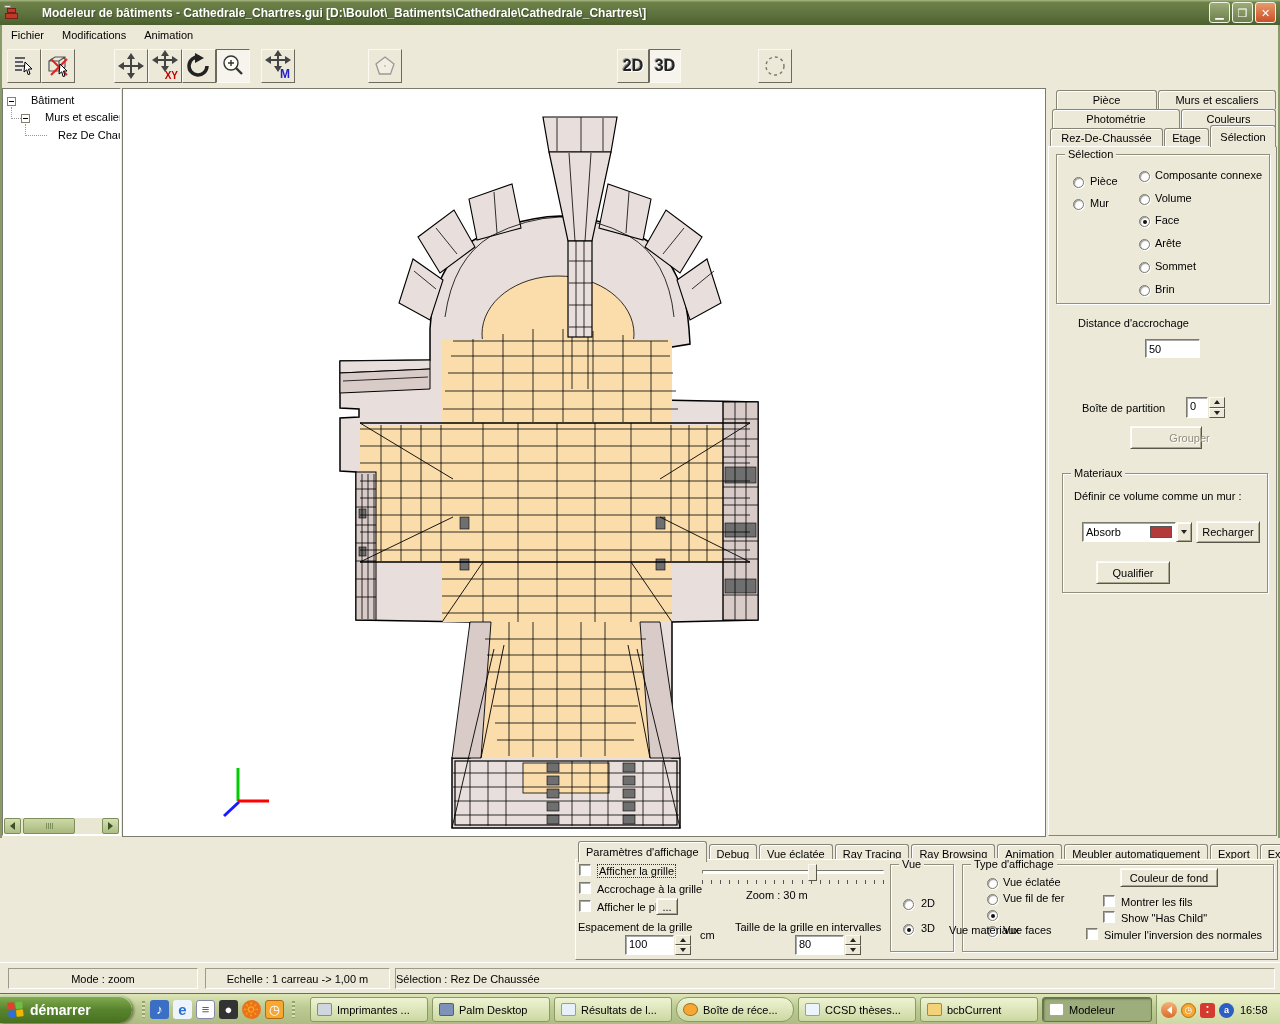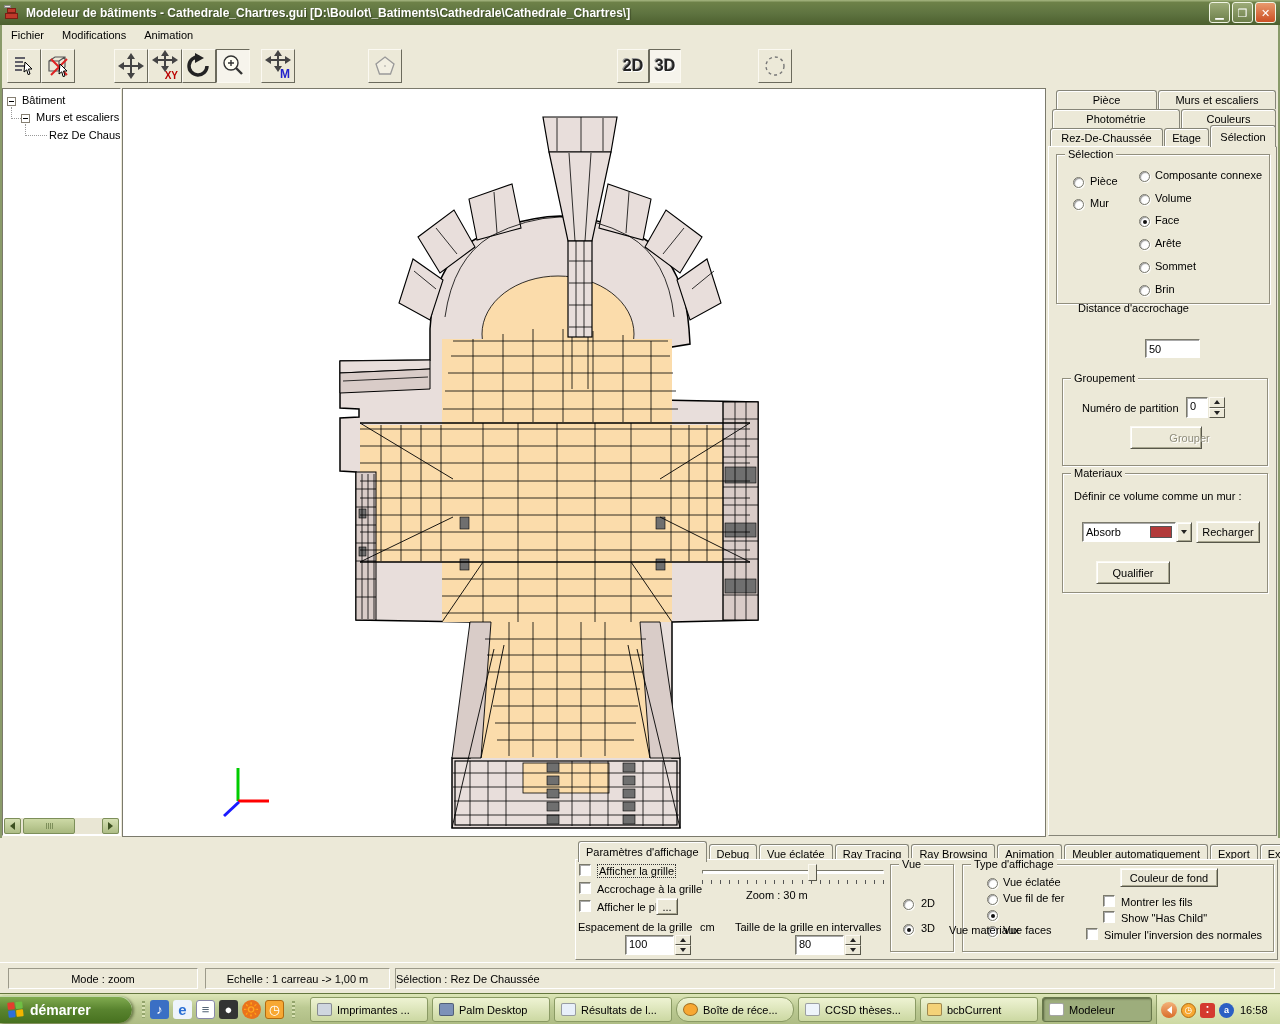--- a/index.html
+++ b/index.html
@@ -6,21 +6,21 @@
     font-family:"Liberation Sans","DejaVu Sans",sans-serif;font-size:11px;color:#000;background:#ece9d8;}
   *{box-sizing:border-box;}
   .abs{position:absolute;}
 
   
   #app{position:absolute;left:0;top:0;width:1280px;height:993px;background:#ece9d8;
        box-shadow:inset 2px 0 0 #8a9b6a, inset -2px 0 0 #8a9b6a;}
   #titlebar{position:absolute;left:0;top:0;width:1280px;height:25px;
     background:linear-gradient(to bottom,#a8b883 0%,#6d8148 10%,#5e7340 55%,#4c5f2e 100%);
     display:flex;align-items:center;padding:0 4px;}
-  #titlebar .title{color:#fff;font-weight:bold;font-size:12px;margin-left:6px;white-space:nowrap;
+  #titlebar .title{color:#fff;font-weight:bold;font-size:12px;margin-left:22px;white-space:nowrap;
     text-shadow:1px 1px 1px #3a4722;overflow:hidden;flex:1;}
   .appicon{width:16px;height:16px;position:relative;flex:0 0 16px;}
   .appicon .b1,.appicon .b2,.appicon .b3{position:absolute;background:#c0392b;border:1px solid #7a1f14;}
   .appicon .b1{left:1px;top:8px;width:13px;height:6px;}
   .appicon .b2{left:3px;top:3px;width:9px;height:5px;}
   .appicon .b3{left:0;top:0;width:7px;height:3px;background:#e7e3da;border-color:#888;}
   .capbtn{width:21px;height:21px;margin-left:2px;border-radius:3px;border:1px solid #f0f4e4;
     display:flex;align-items:center;justify-content:center;color:#fff;font-weight:bold;font-size:11px;
     background:linear-gradient(to bottom,#9cab78,#6d7f4a);}
   .capbtn.close{background:linear-gradient(to bottom,#e89a6d,#cc4f24);}
@@ -68,21 +68,21 @@
   .tab.active{height:22px;margin-top:-3px;z-index:5;}
   .tabflow{display:inline-flex;gap:2px;align-items:flex-end;}
   .tabflow .ftab{height:18px;background:#ece9d8;border:1px solid #868578;border-bottom:none;
     border-radius:3px 3px 0 0;box-shadow:inset 1px 1px 0 #fff;display:flex;align-items:center;padding:0 7px;white-space:nowrap;}
   .tabflow .ftab.active{height:21px;position:relative;z-index:5;font-size:11px;}
   .tabpage{position:absolute;background:#ece9d8;border:1px solid #868578;border-top-color:#fff;border-left-color:#fff;}
 
   
   #treepanel{position:absolute;left:2px;top:88px;width:119px;height:748px;background:#fff;
     border:1px solid;border-color:#7b7a6c #fff #fff #7b7a6c;overflow:hidden;}
-  .treerow{position:absolute;white-space:nowrap;}
+  .treerow{position:absolute;white-space:nowrap;margin-left:9px;}
   .expander{position:absolute;width:9px;height:9px;background:#fff;border:1px solid #857f72;}
   .expander::after{content:'';position:absolute;left:1px;top:3px;width:5px;height:1px;background:#000;}
   .dotline{position:absolute;border-left:1px dotted #999;}
   .dothoriz{position:absolute;border-top:1px dotted #999;}
   #treehscroll{position:absolute;left:1px;bottom:1px;width:115px;height:16px;background:#e9e6d4;display:flex;}
   .sbbtn{width:17px;height:16px;background:linear-gradient(#d6e0b4,#aebd86);border:1px solid #7d8f5a;border-radius:2px;
     display:flex;align-items:center;justify-content:center;}
   .sbthumb{width:52px;height:16px;margin-left:2px;background:linear-gradient(#cdd9a6,#a8b87e);border:1px solid #7d8f5a;border-radius:2px;
     display:flex;align-items:center;justify-content:center;gap:1px;}
   .sbthumb i{width:1px;height:6px;background:#7d8f5a;}
@@ -406,29 +406,26 @@
     <div class="lbl" style="left:107px;top:104px;">Volume</div>
     <div class="radio sel" style="left:91px;top:128px;"></div>
     <div class="lbl" style="left:107px;top:126px;">Face</div>
     <div class="radio" style="left:91px;top:151px;"></div>
     <div class="lbl" style="left:107px;top:149px;">Arête</div>
     <div class="radio" style="left:91px;top:174px;"></div>
     <div class="lbl" style="left:107px;top:172px;">Sommet</div>
     <div class="radio" style="left:91px;top:197px;"></div>
     <div class="lbl" style="left:107px;top:195px;">Brin</div>
 
-    <div class="lbl" style="left:30px;top:214px;">Distance d'accrochage</div>
+    <div class="lbl" style="left:30px;top:229px;">Distance d'accrochage</div>
     <div class="sunkenbox abs" style="left:97px;top:251px;width:55px;height:19px;">
       <span>50</span>
     </div>
 
-    <div class="groupbox abs" style="left:14px;top:290px;width:206px;height:88px;">
-      <span class="grouplabel">Groupement</span>
-    </div>
-    <div class="lbl" style="left:34px;top:314px;">Numéro de partition</div>
+    <div class="lbl" style="left:34px;top:314px;">Boîte de partition</div>
     <div class="spin" style="left:138px;top:309px;width:39px;height:21px;">
       <div class="val">0</div>
       <div class="arrows">
           <div>
             <i class="tri-up"></i>
           </div>
           <div>
             <i class="tri-dn"></i>
           </div>
         </div>
@@ -476,21 +473,21 @@
       <div class="val">100</div>
       <div class="arrows">
           <div>
             <i class="tri-up"></i>
           </div>
           <div>
             <i class="tri-dn"></i>
           </div>
         </div>
     </div>
-    <div class="lbl" style="left:700px;top:83px;">cm</div>
+    <div class="lbl" style="left:700px;top:91px;">cm</div>
 
     <div class="slider-channel" style="left:702px;top:32px;width:182px;"></div>
     <div class="slider-thumb" style="left:808px;top:26px;"></div>
     <div class="ticks" style="left:702px;top:42px;width:182px;">
       <i></i>
         <i></i>
         <i></i>
         <i></i>
         <i></i>
         <i></i>

